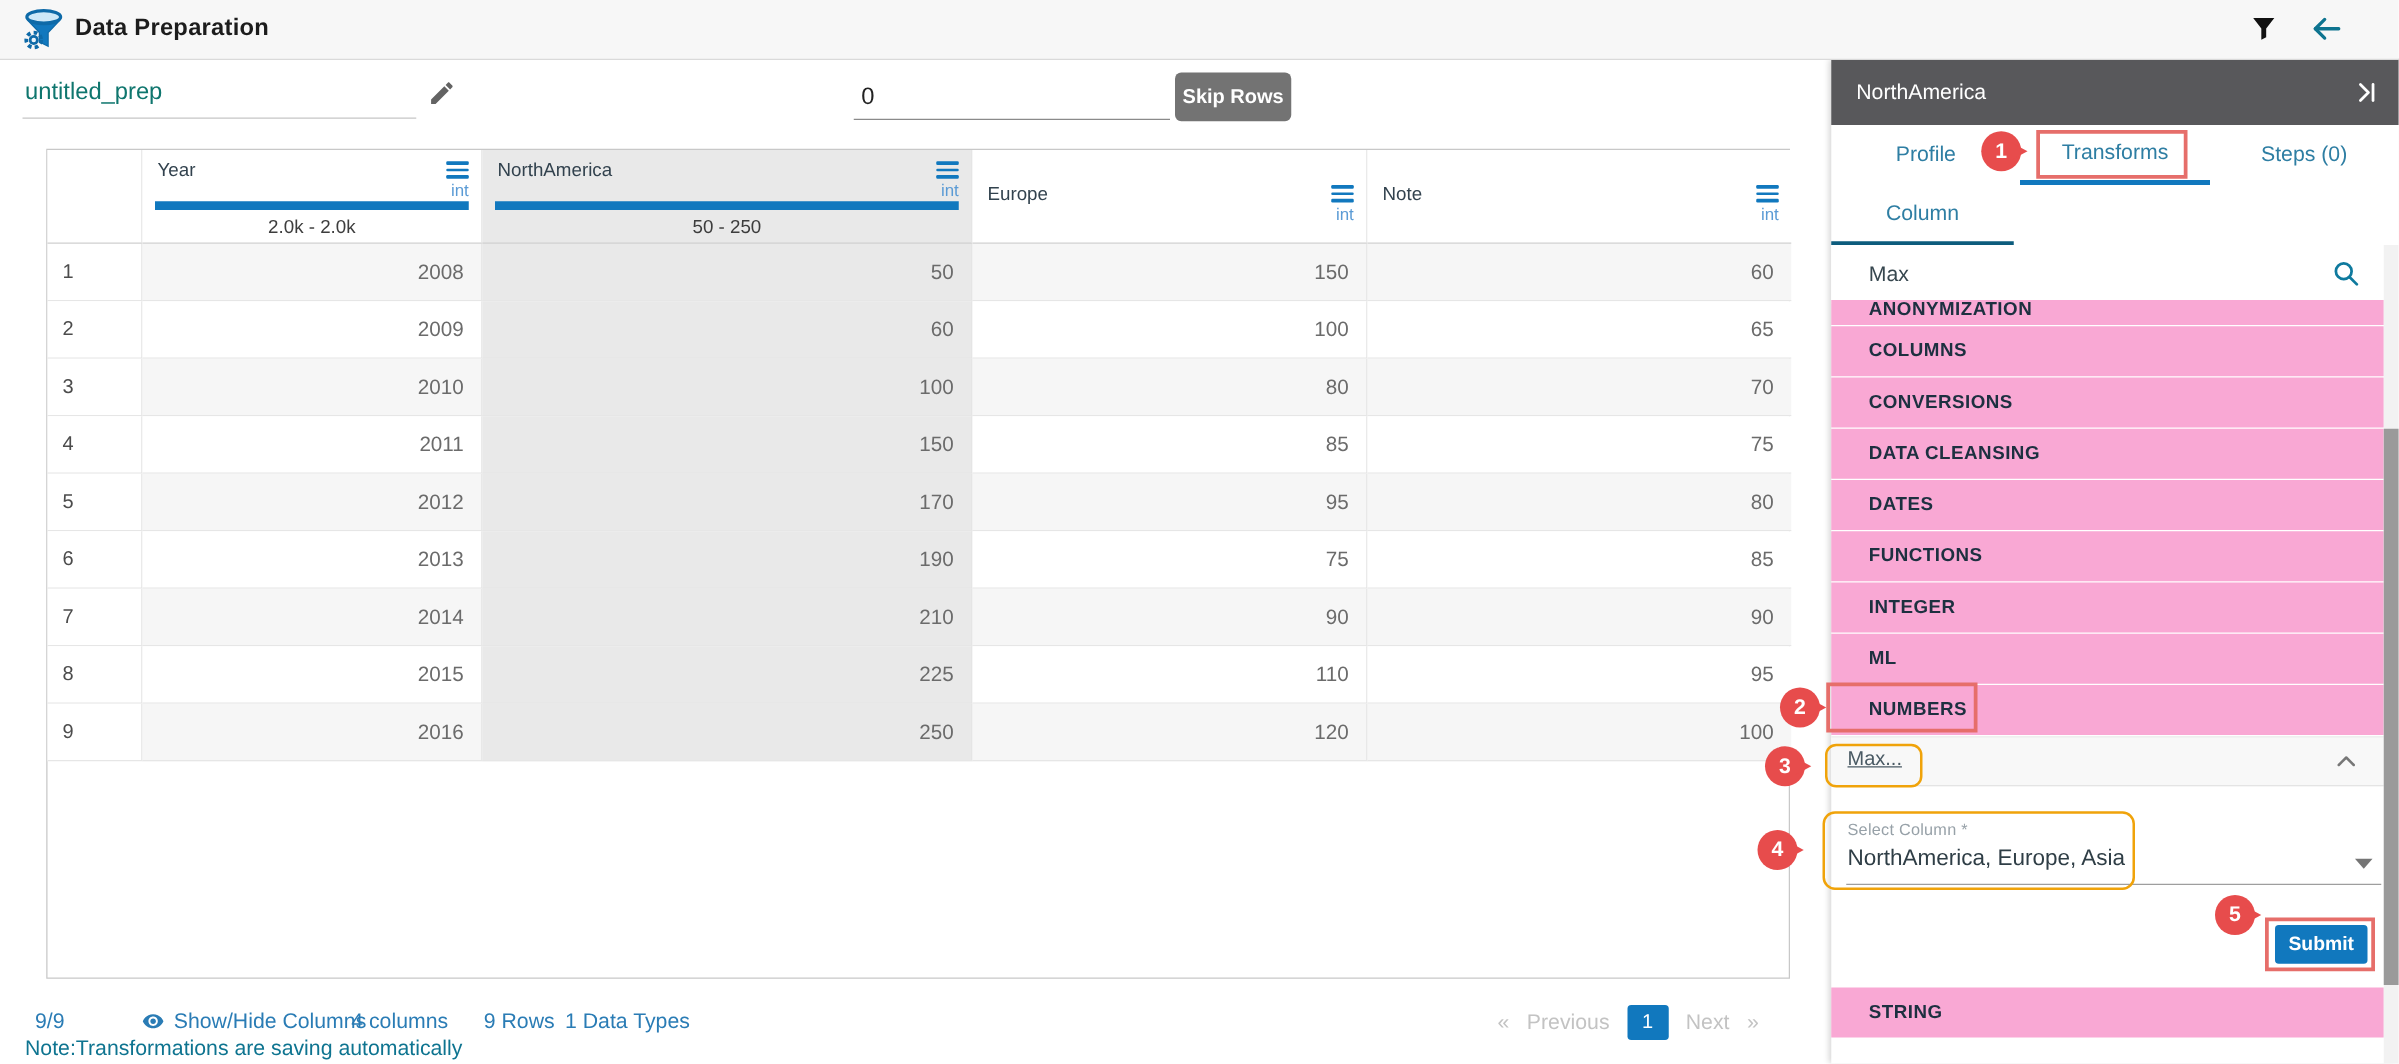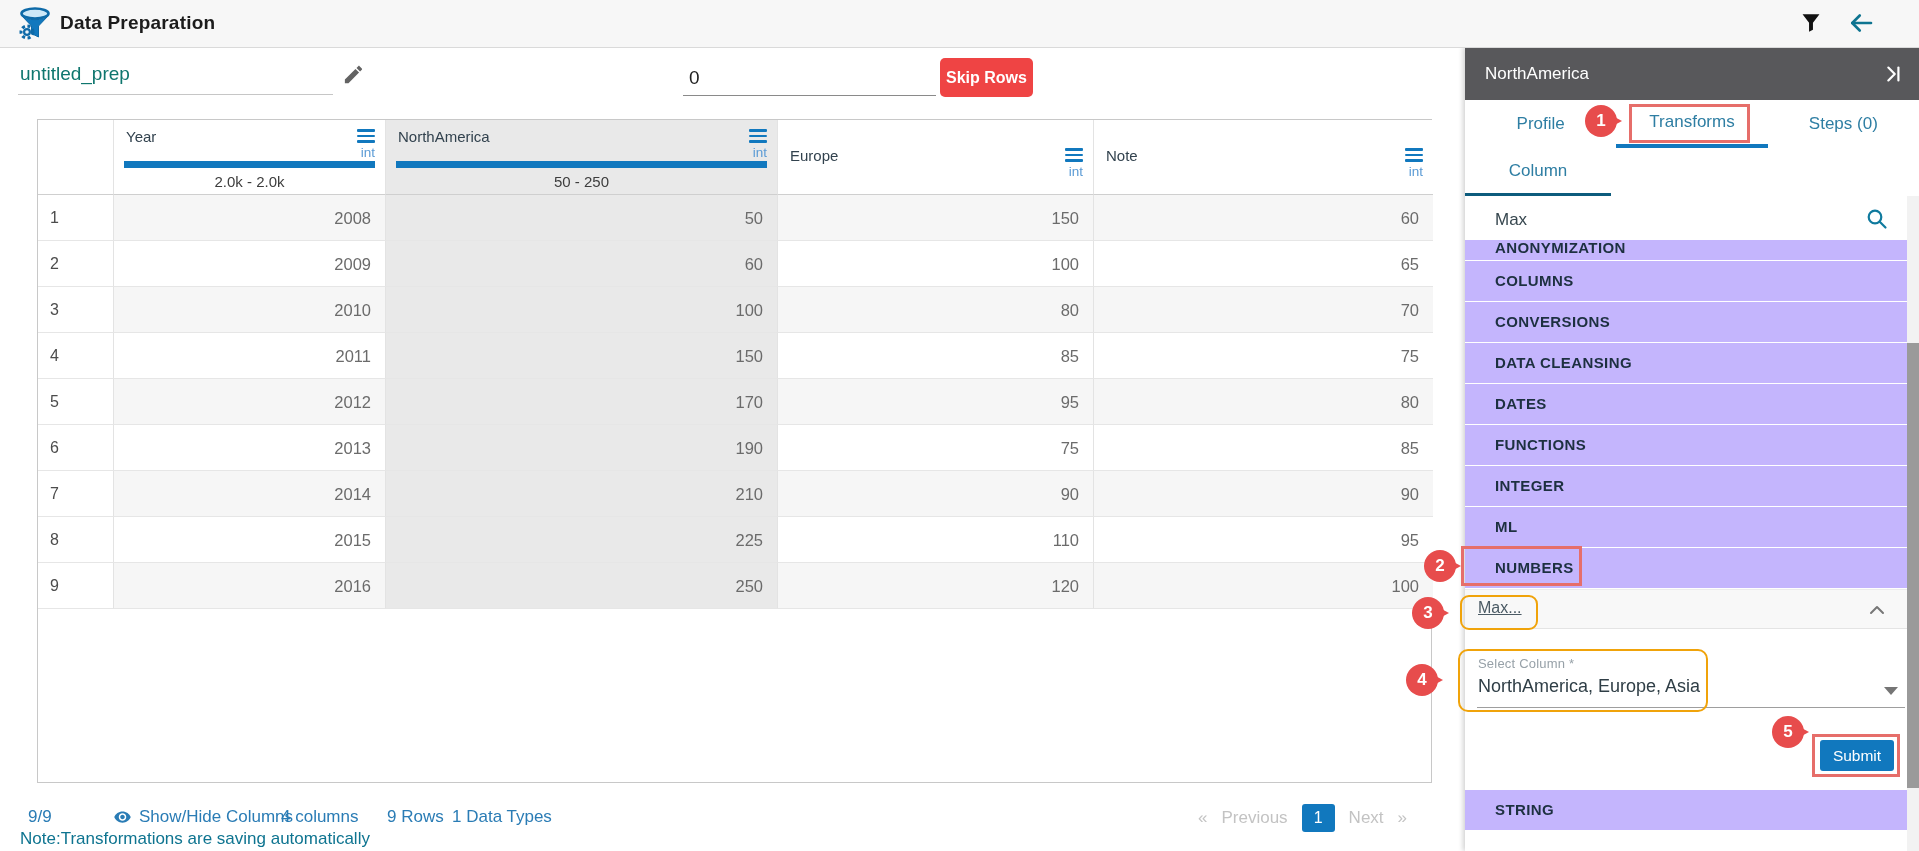--- a/index.html
+++ b/index.html
@@ -16,21 +16,21 @@
   .filter-ic{position:absolute;left:1798px;top:10px;width:26px;height:26px;cursor:pointer;}
   .back-ic{position:absolute;left:1846px;top:8px;width:30px;height:30px;cursor:pointer;}
 
   
   .prep-name{position:absolute;left:20px;top:63px;font-size:19px;color:#0f766e;}
   .prep-underline{position:absolute;left:18px;top:94px;width:315px;height:1px;background:#c6c6c6;}
   .pencil-ic{position:absolute;left:342px;top:63px;width:23px;height:23px;cursor:pointer;}
   .skip-input{position:absolute;left:683px;top:60px;width:247px;height:35px;border:none;outline:none;
     border-bottom:1px solid #8a8a8a;background:transparent;font-family:"Liberation Sans",sans-serif;
     font-size:19px;color:#222;padding:0 0 0 6px;}
-  .skip-btn{position:absolute;left:940px;top:58px;width:93px;height:39px;background:#ef4444;color:#fff;
+  .skip-btn{position:absolute;left:940px;top:58px;width:93px;height:39px;background:#737373;color:#fff;
     border:none;border-radius:5px;font-size:16px;font-weight:600;font-family:"Liberation Sans",sans-serif;cursor:pointer;}
 
   
   .datatable{position:absolute;left:37px;top:119px;width:1395px;height:664px;background:#fff;
     border:1px solid #c8c8c8;display:flex;box-sizing:border-box;}
   .col{position:relative;height:100%;box-sizing:border-box;flex:0 0 auto;}
   .hcell{position:relative;height:75px;box-sizing:border-box;border-bottom:1px solid #cfcfcf;background:#fff;cursor:pointer;}
   .cell{height:46px;line-height:46px;box-sizing:border-box;border-bottom:1px solid #e6e6e6;
     font-size:16.5px;color:#6b6b6b;text-align:right;padding-right:14px;background:#fff;white-space:nowrap;overflow:hidden;}
   .col:not(:last-child) .hcell,.col:not(:last-child) .cell{border-right:1px solid #e3e3e3;}
@@ -71,36 +71,36 @@
   .p-tabs{position:absolute;left:0;top:53px;width:454px;height:48px;display:flex;}
   .p-tab{flex:1;display:flex;align-items:center;justify-content:center;font-size:17px;color:#2e7ea3;
     cursor:pointer;box-sizing:border-box;}
   .p-tab.active{border-bottom:4px solid #1178be;}
   .p-subtab{position:absolute;left:0;top:101px;width:146px;height:48px;display:flex;align-items:center;
     justify-content:center;font-size:17px;color:#2e7ea3;border-bottom:3px solid #0d5c7d;box-sizing:border-box;cursor:pointer;}
   .p-search{position:absolute;left:0;top:149px;width:454px;height:47px;background:#fff;}
   .search-input{position:absolute;left:28px;top:8px;width:350px;height:30px;border:none;outline:none;
     background:transparent;font-family:"Liberation Sans",sans-serif;font-size:17px;color:#37474f;}
   .search-ic{position:absolute;right:30px;top:11px;width:24px;height:24px;cursor:pointer;}
-  .cat-row{position:absolute;left:0;width:442px;height:40px;background:#c4b5fd;color:#1d3040;
+  .cat-row{position:absolute;left:0;width:442px;height:40px;background:#f9a8d4;color:#1d3040;
     font-size:15px;font-weight:700;letter-spacing:.4px;line-height:40px;padding-left:30px;
     box-sizing:border-box;cursor:pointer;white-space:nowrap;overflow:hidden;}
   .cat-row.clipped{height:20px;line-height:normal;}
   .cat-row.clipped span{display:block;margin-top:-7px;line-height:30px;}
   .max-row{position:absolute;left:0;top:542px;width:442px;height:40px;background:#f8f8f8;
     border-top:1px solid #ececec;border-bottom:1px solid #e4e4e4;box-sizing:border-box;cursor:pointer;}
   .max-label{position:absolute;left:13px;top:9px;font-size:16px;color:#4a5a64;text-decoration:underline;}
   .chev-up{position:absolute;right:22px;top:12px;width:16px;height:12px;cursor:pointer;}
   .sel-label{position:absolute;left:13px;top:609px;font-size:13px;color:#97a1a8;letter-spacing:.2px;}
   .sel-value{position:absolute;left:13px;top:629px;font-size:18px;color:#2f3e46;cursor:pointer;}
   .sel-underline{position:absolute;left:12px;top:660px;width:428px;height:1px;background:#9e9e9e;}
   .sel-caret{position:absolute;right:21px;top:640px;width:0;height:0;border-left:7px solid transparent;
     border-right:7px solid transparent;border-top:8px solid #757575;cursor:pointer;}
   .submit-btn{position:absolute;left:355px;top:693px;width:74px;height:31px;background:#1178be;color:#fff;
-    border:none;border-radius:3px;font-size:15.5px;font-weight:400;font-family:"Liberation Sans",sans-serif;cursor:pointer;}
+    border:none;border-radius:3px;font-size:15.5px;font-weight:700;font-family:"Liberation Sans",sans-serif;cursor:pointer;}
   .string-row{top:743px;}
   .p-scroll-track{position:absolute;right:0;top:149px;width:12px;height:655px;background:#f2f2f2;}
   .p-scroll-thumb{position:absolute;right:0;top:296px;width:12px;height:445px;background:#9a9a9a;cursor:grab;}
 
   
   .red-box{position:absolute;border:3px solid #e66e6a;z-index:40;pointer-events:none;box-sizing:border-box;}
   .orange-box{position:absolute;border:2px solid #f0a30a;z-index:40;pointer-events:none;box-sizing:border-box;border-radius:9px;}
   .badge{position:absolute;width:32px;height:32px;border-radius:50%;background:#e74c4c;color:#fff;
     font-weight:700;font-size:17px;display:flex;align-items:center;justify-content:center;z-index:50;pointer-events:none;}
   .badge::after{content:"";position:absolute;right:-12px;top:9px;border:7px solid transparent;border-left:13px solid #e74c4c;}

